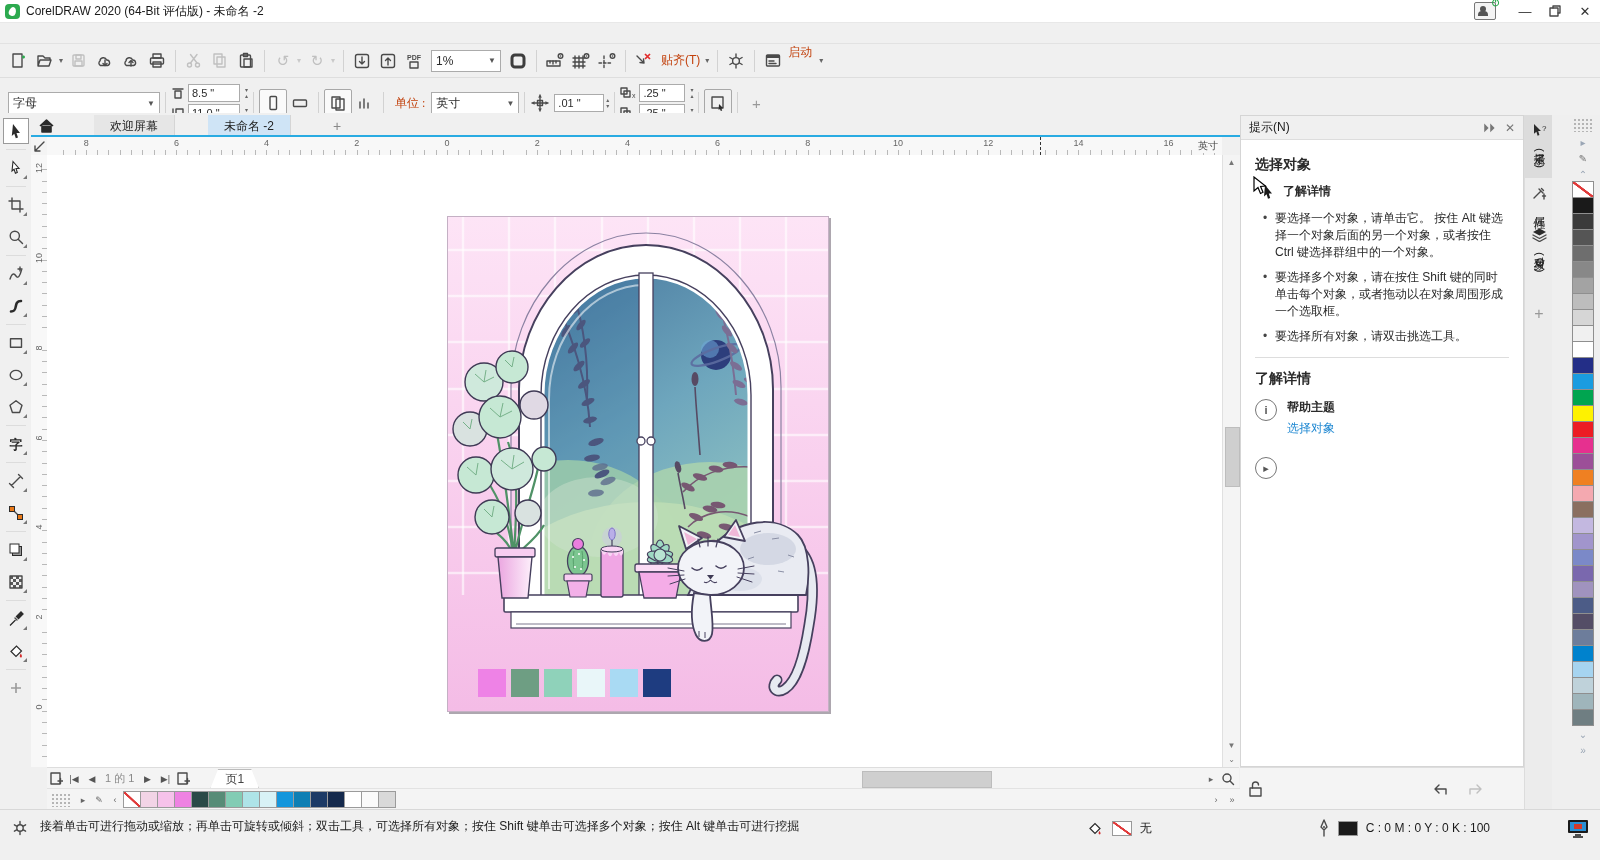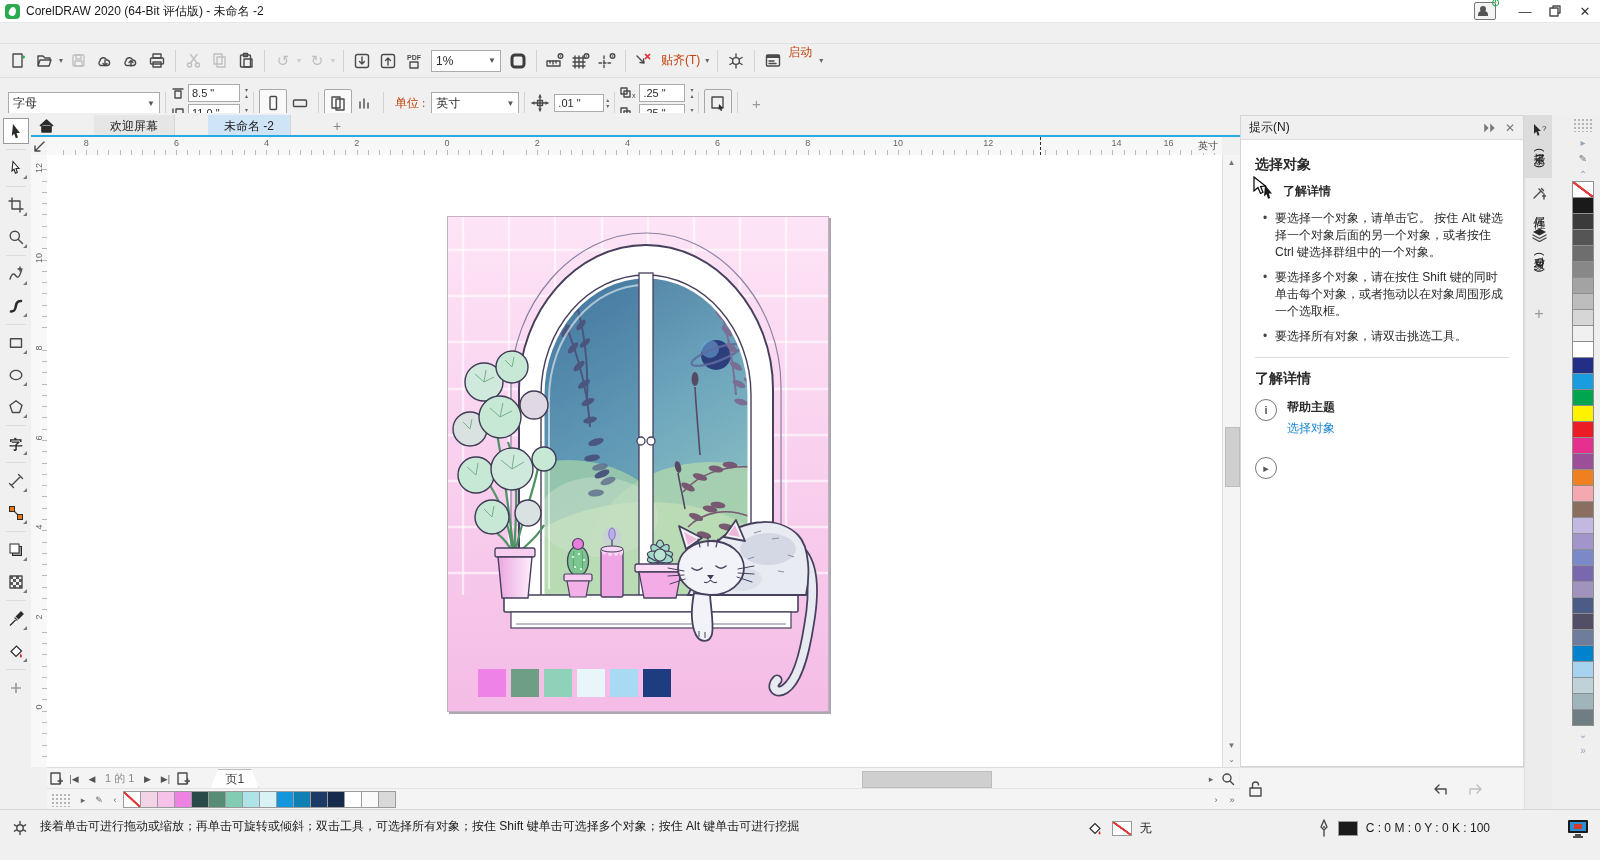--- a/index.html
+++ b/index.html
@@ -422,21 +422,21 @@
       <span class="rl" style="left: 129.4px;">6</span>
       <span class="rl" style="left: 219.6px;">4</span>
       <span class="rl" style="left: 309.8px;">2</span>
       <span class="rl" style="left: 400px;">0</span>
       <span class="rl" style="left: 490.2px;">2</span>
       <span class="rl" style="left: 580.4px;">4</span>
       <span class="rl" style="left: 670.6px;">6</span>
       <span class="rl" style="left: 760.8px;">8</span>
       <span class="rl" style="left: 851px;">10</span>
       <span class="rl" style="left: 941.2px;">12</span>
-      <span class="rl" style="left: 1031.4px; margin-left: 38px;">14</span>
+      <span class="rl" style="left: 1031.4px;">14</span>
       <span class="rl" style="left: 1121.6px;">16</span>
     </div>
   <div class="vruler">
       <span class="rl" style="top: 8.2px;">12</span>
       <span class="rl" style="top: 98px;">10</span>
       <span class="rl" style="top: 187.8px;">8</span>
       <span class="rl" style="top: 277.6px;">6</span>
       <span class="rl" style="top: 367.4px;">4</span>
       <span class="rl" style="top: 457.2px;">2</span>
       <span class="rl" style="top: 547px;">0</span>

